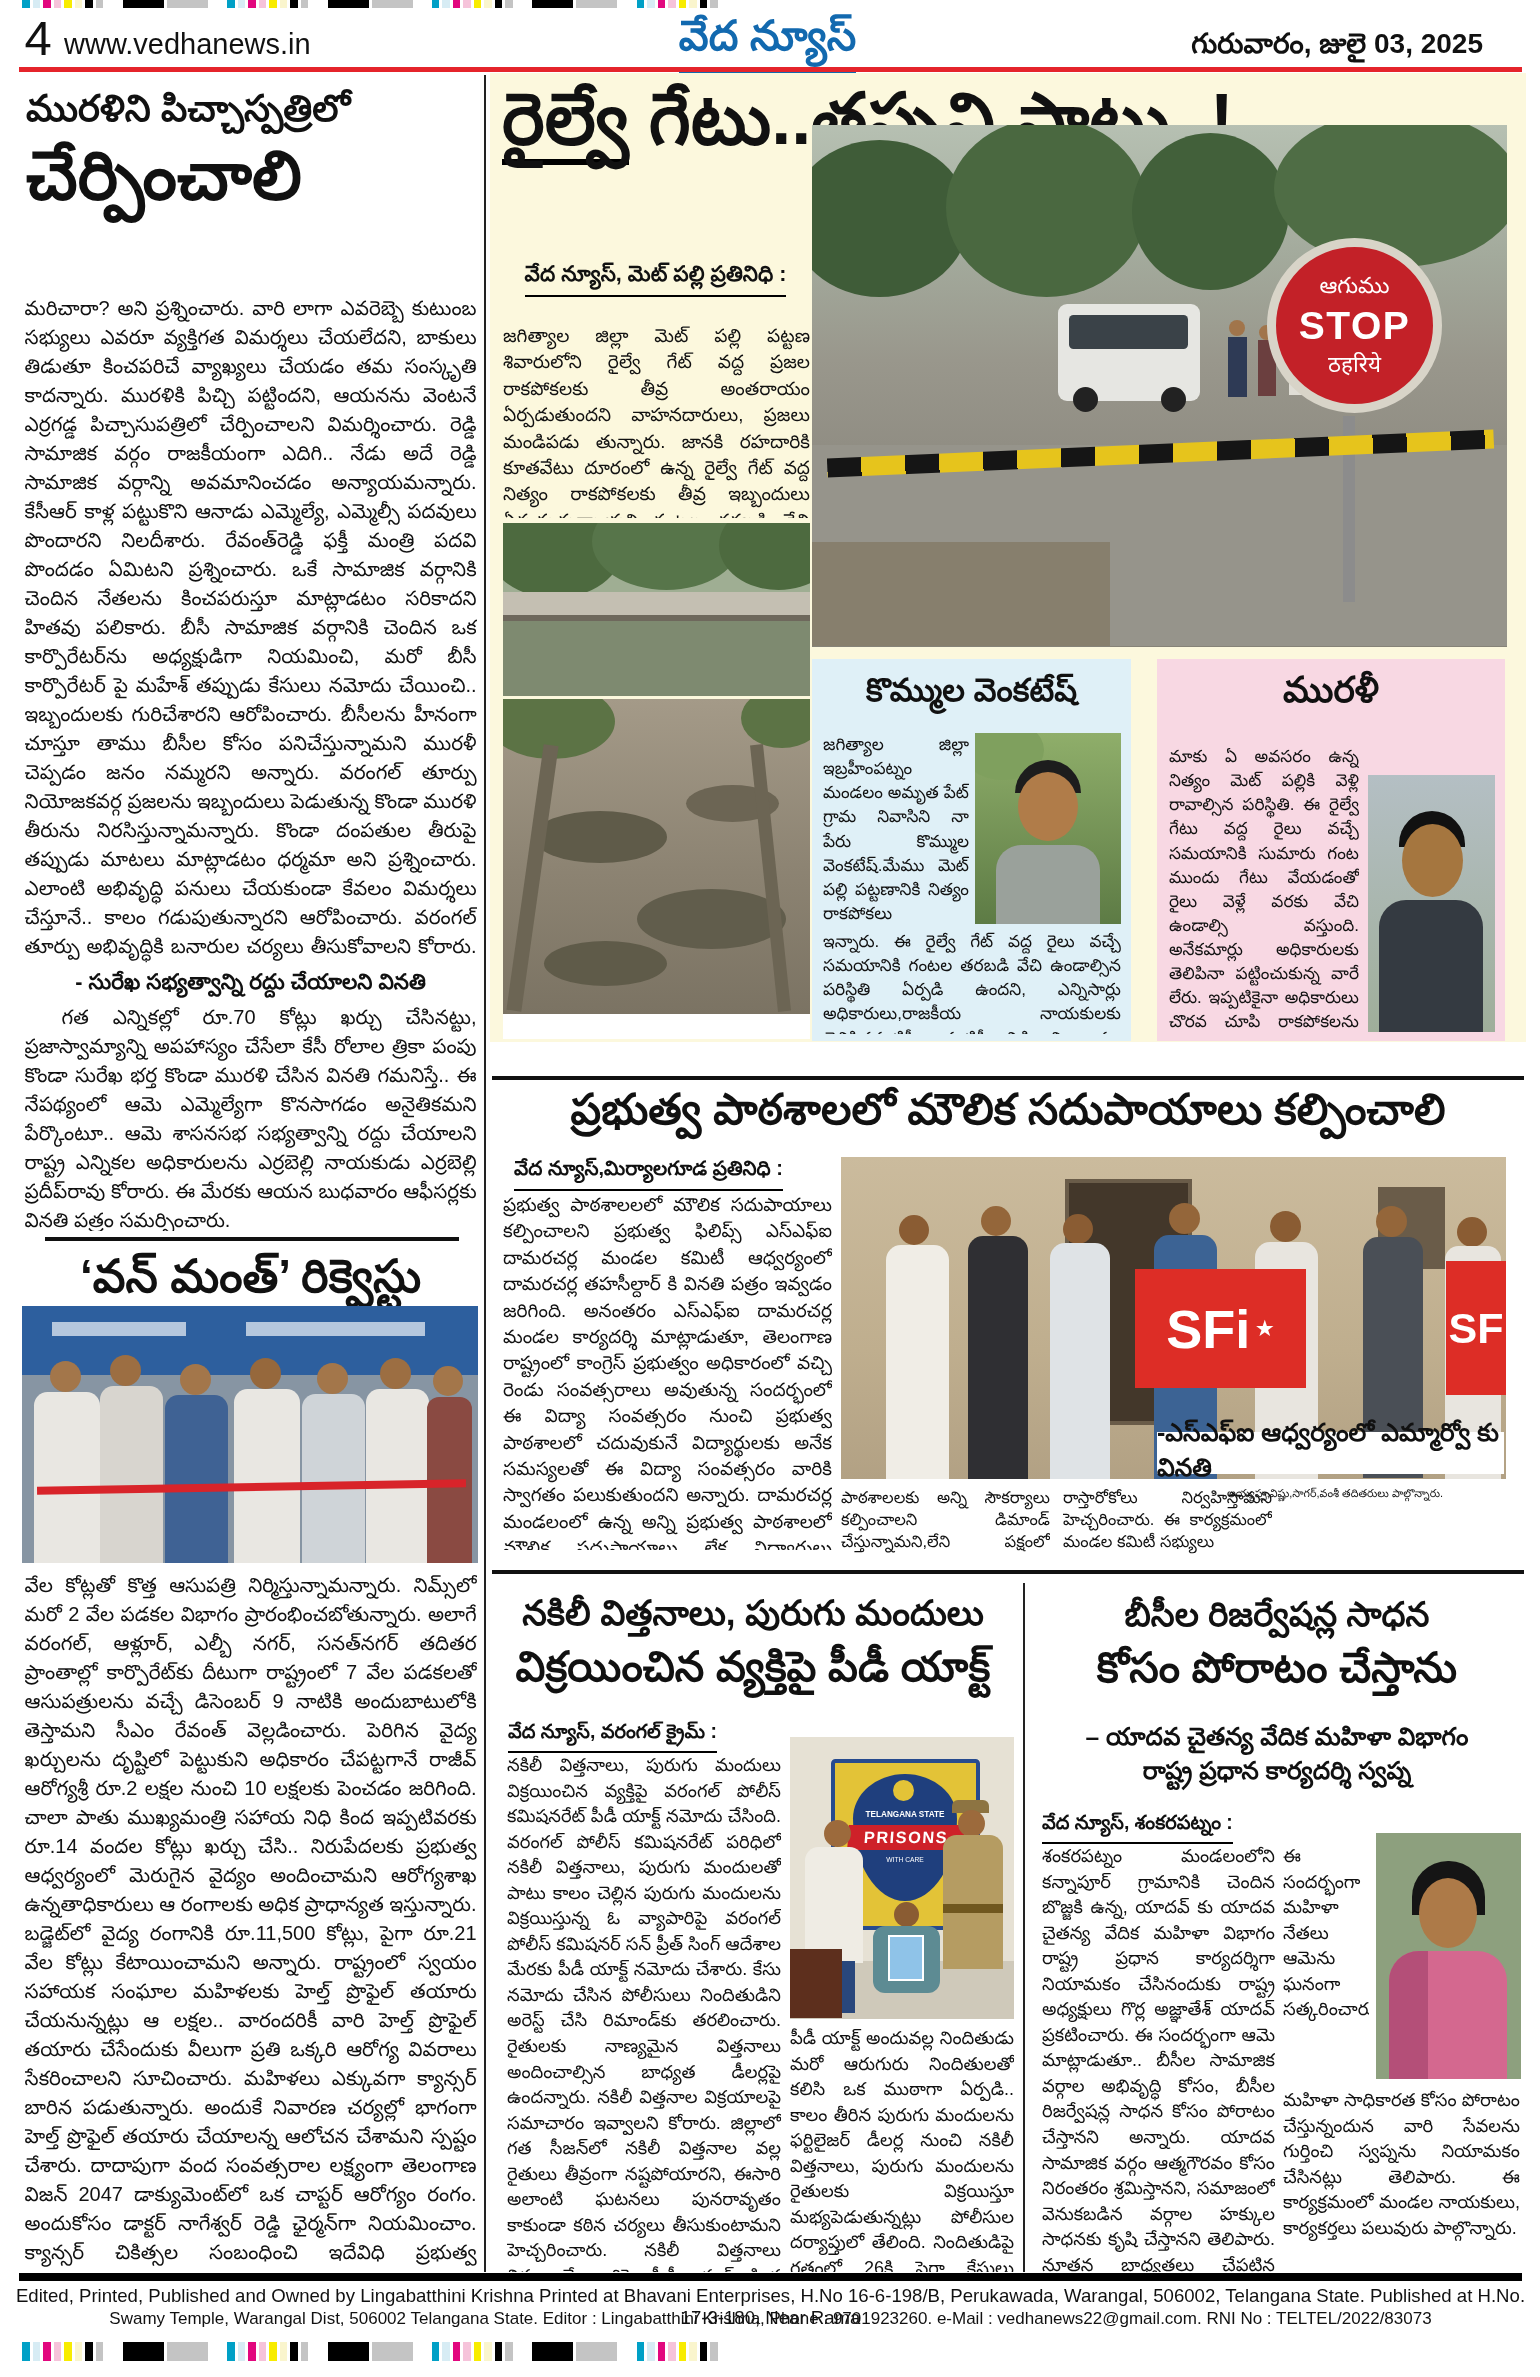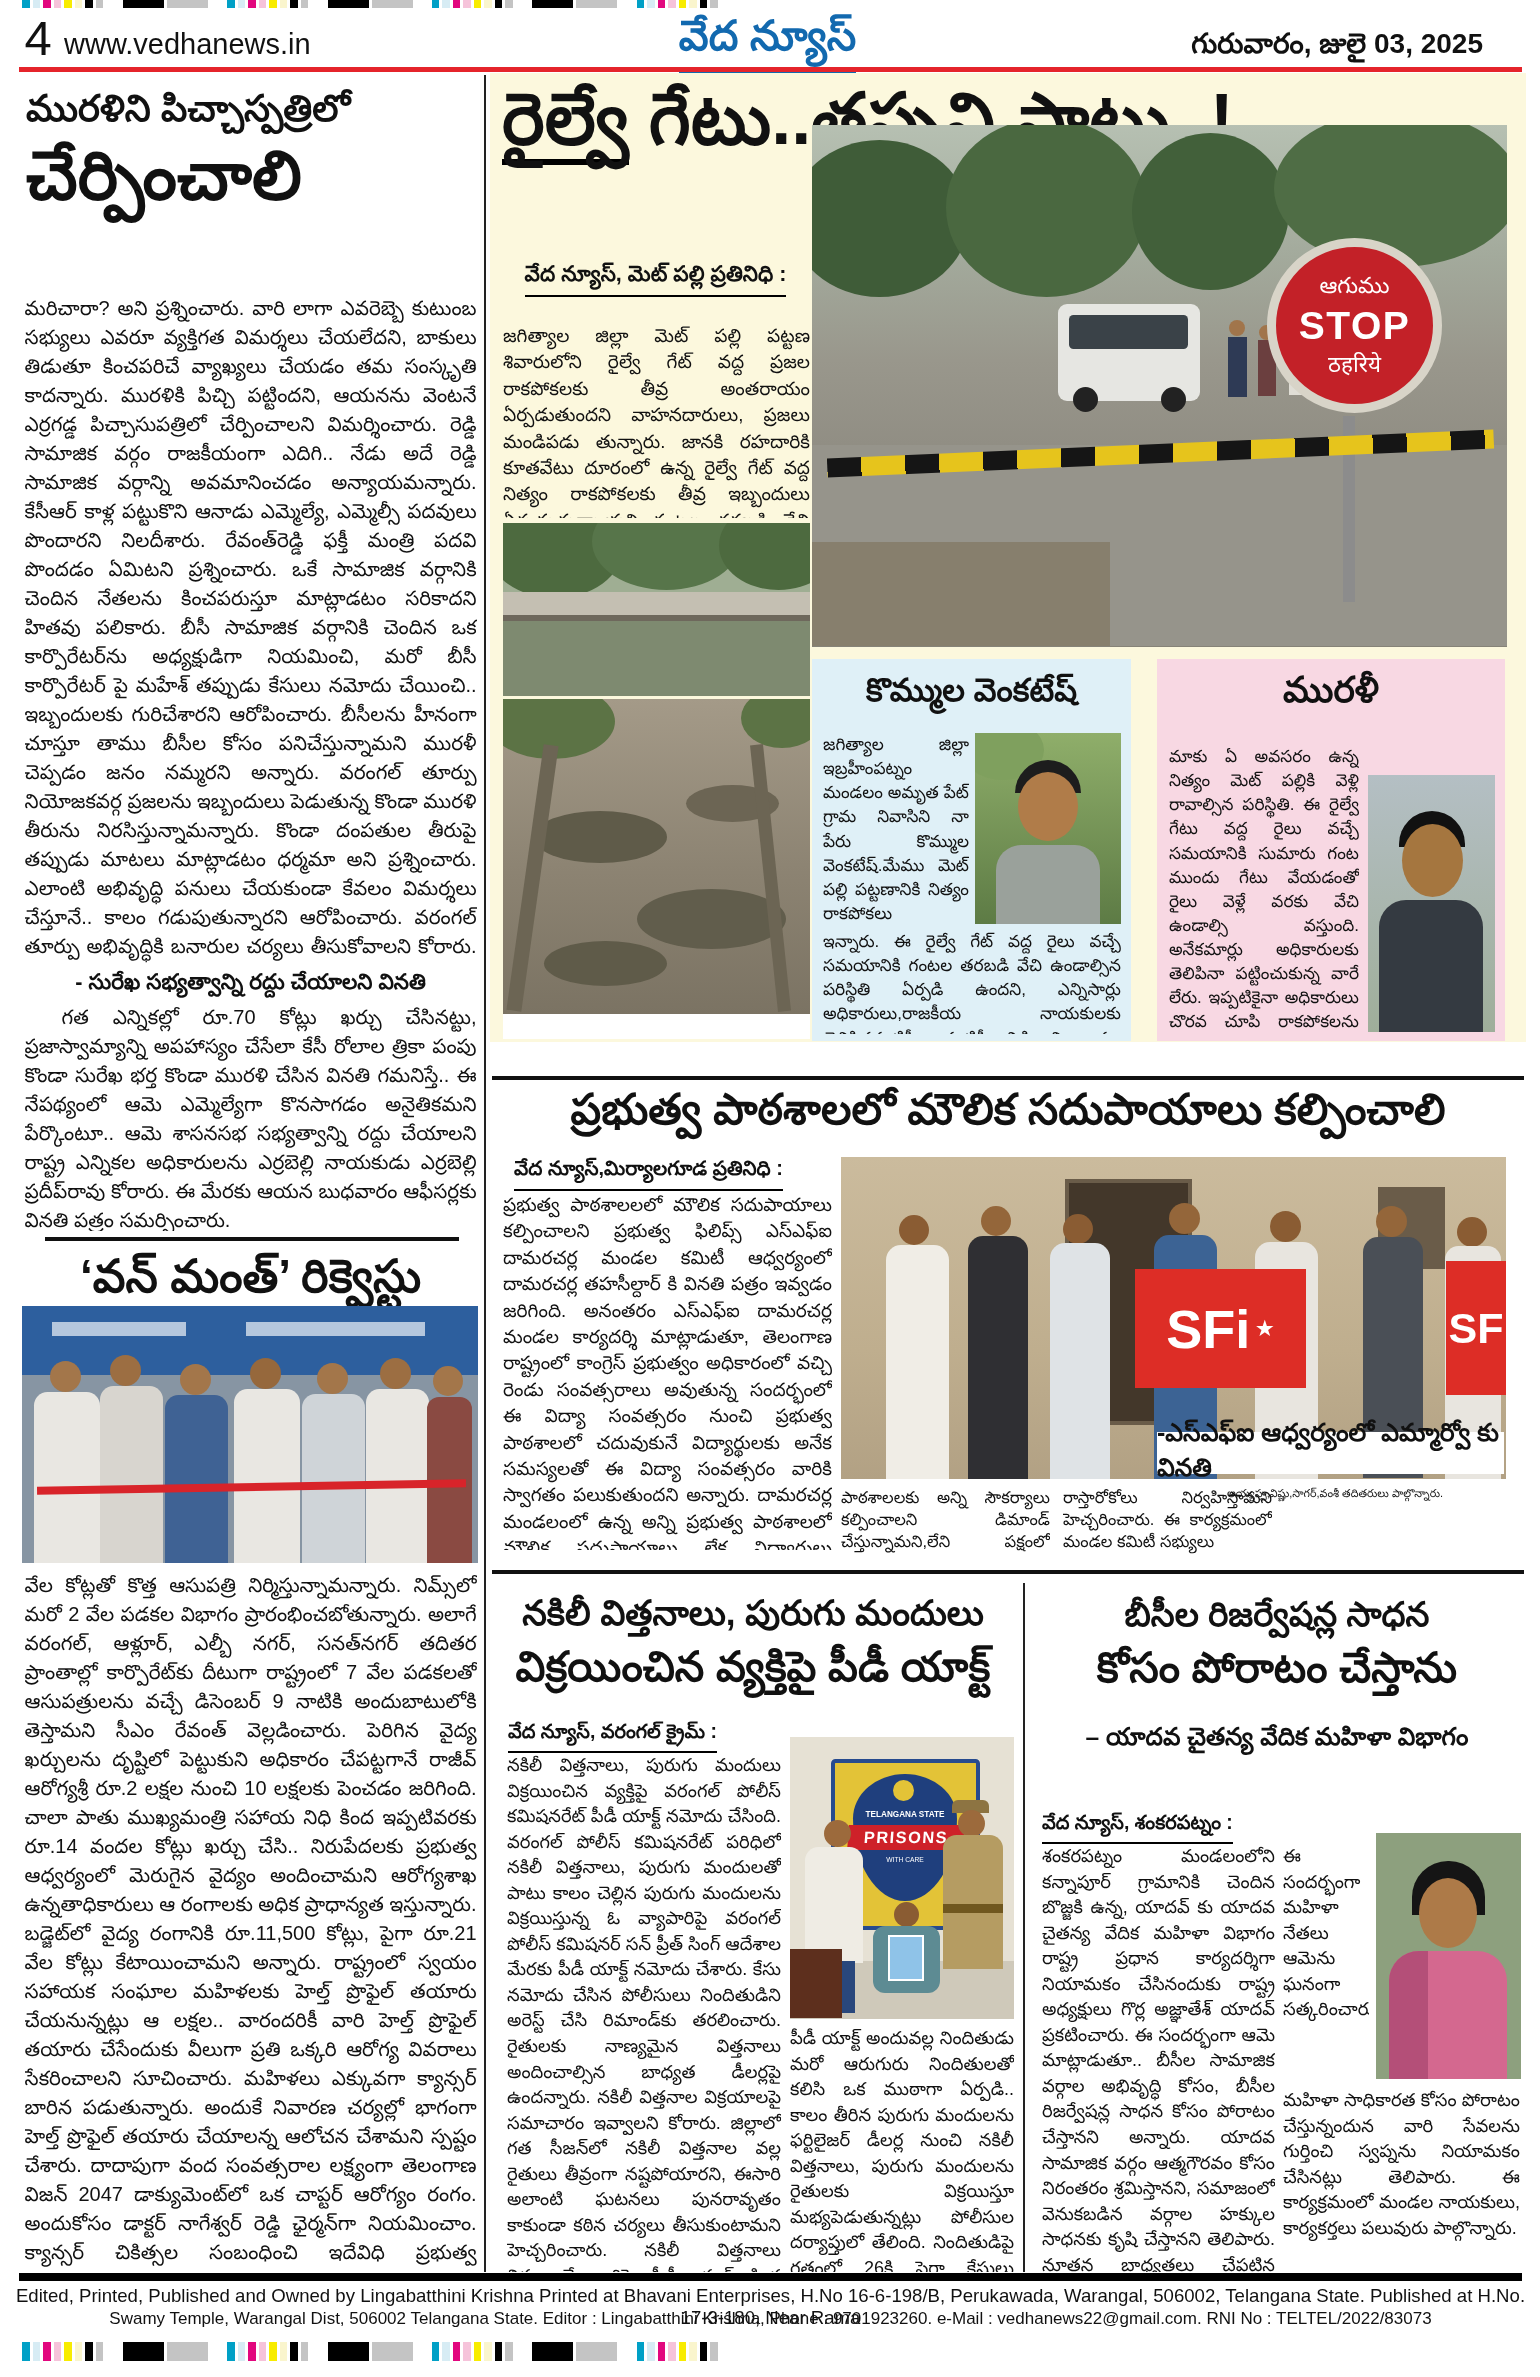--- a/index.html
+++ b/index.html
@@ -294,20 +294,21 @@
     <div class="sh" style="left:104px;top:165px;width:25px;height:25px;border-radius:50%;background:#8a5c33"></div>
     <div class="sh" style="left:83px;top:189px;width:67px;height:67px;border-radius:12px;background:#5d8b93"></div>
     <div class="sh" style="left:98px;top:198px;width:36px;height:46px;background:#8fc3e8;border:2.2px solid #fff"></div>
     <div class="sh" style="left:0;top:212px;width:52px;height:69px;background:#5d2f1d"></div>
   </div>
   <div class="abs just clip body-c" style="left:790px;top:2026px;width:224px;height:246px">పీడీ యాక్ట్ అందువల్ల నిందితుడు మరో ఆరుగురు నిందితులతో కలిసి ఒక ముఠాగా ఏర్పడి.. కాలం తీరిన పురుగు మందులను ఫర్టిలైజర్ డీలర్ల నుంచి నకిలీ విత్తనాలు, పురుగు మందులను రైతులకు విక్రయిస్తూ మభ్యపెడుతున్నట్లు పోలీసుల దర్యాప్తులో తేలింది. నిందితుడిపై గతంలో 26కి పైగా కేసులు ఉన్నాయి. సులభంగా డబ్బులు సంపాదించవచ్చు అనే ఉద్దేశంతో ఈ దందా సాగిస్తున్నట్లు విచారణలో వెల్లడైంది.</div>
 
   <div class="abs ctr b" style="left:1034px;top:1595px;width:486px;font-size:34px">బీసీల రిజర్వేషన్ల సాధన</div>
   <div class="abs ctr b" style="left:1034px;top:1644px;width:486px;font-size:42px">కోసం పోరాటం చేస్తాను</div>
   <div class="abs ctr b" style="left:1034px;top:1723px;width:486px;font-size:24.6px">– యాదవ చైతన్య వేదిక మహిళా విభాగం</div>
+  <div class="abs ctr b" style="left:1034px;top:1757px;width:486px;font-size:24.6px">రాష్ట్ర ప్రధాన కార్యదర్శి స్వప్న</div>
   <div class="abs" style="left:1042px;top:1811px">
     <span class="byline-u" style="font-size:19.4px">వేద న్యూస్, శంకరపట్నం :</span>
   </div>
   <div class="abs just clip body-c" style="left:1042px;top:1844px;width:233px;height:428px">శంకరపట్నం మండలంలోని కన్నాపూర్ గ్రామానికి చెందిన బొజ్జకి ఉన్న, యాదవ్ కు యాదవ చైతన్య వేదిక మహిళా విభాగం రాష్ట్ర ప్రధాన కార్యదర్శిగా నియామకం చేసినందుకు రాష్ట్ర అధ్యక్షులు గొర్ల అజ్ఞాతేశ్ యాదవ్ ప్రకటించారు. ఈ సందర్భంగా ఆమె మాట్లాడుతూ.. బీసీల సామాజిక వర్గాల అభివృద్ధి కోసం, బీసీల రిజర్వేషన్ల సాధన కోసం పోరాటం చేస్తానని అన్నారు. యాదవ సామాజిక వర్గం ఆత్మగౌరవం కోసం నిరంతరం శ్రమిస్తానని, సమాజంలో వెనుకబడిన వర్గాల హక్కుల సాధనకు కృషి చేస్తానని తెలిపారు. నూతన బాధ్యతలు చేపట్టిన సందర్భంగా పలువురు నేతలు ఆమెను అభినందించారు.</div>
   <div class="abs just clip body-c" style="left:1283px;top:1844px;width:86px;height:243px">ఈ సందర్భంగా మహిళా నేతలు ఆమెను ఘనంగా సత్కరించారు.</div>
   <div class="photo" style="left:1376px;top:1833px;width:145px;height:246px">
     <div class="sh" style="left:0;top:0;width:145px;height:246px;background:#8da07e"></div>
     <div class="sh" style="left:36px;top:28px;width:73px;height:54px;border-radius:36px 36px 0 0;background:#151515"></div>
     <div class="sh" style="left:43px;top:45px;width:58px;height:70px;border-radius:50%;background:#ad7a48"></div>
     <div class="sh" style="left:13.4px;top:118px;width:118px;height:128px;border-radius:30px 30px 0 0;background:#d4688f"></div>

